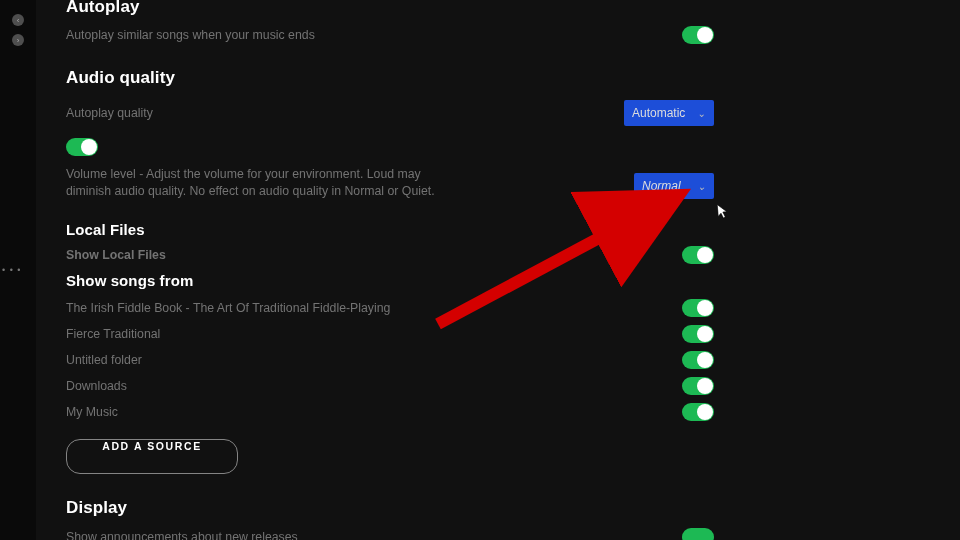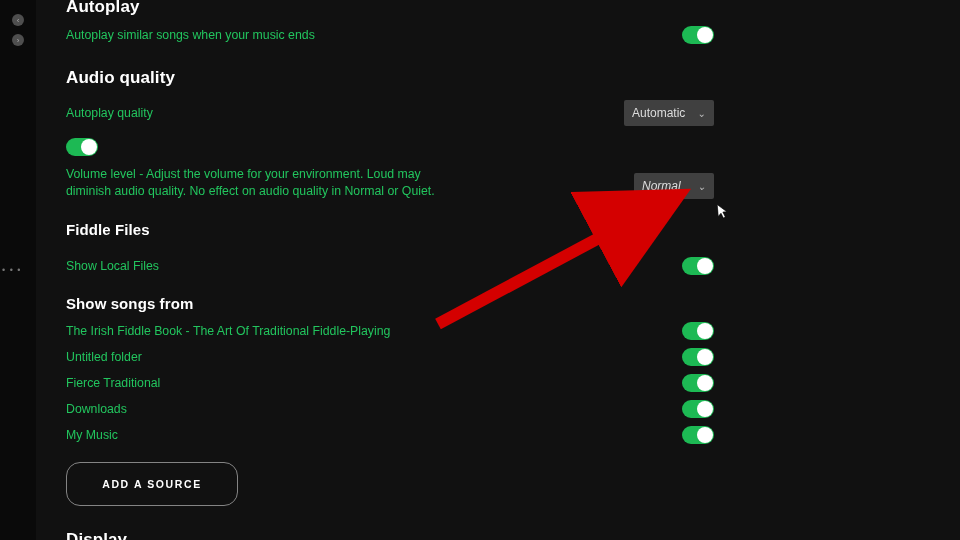--- a/index.html
+++ b/index.html
@@ -6,30 +6,30 @@
   html, body { width: 960px; height: 540px; overflow: hidden; background: #000; font-family: -apple-system, "Segoe UI", Helvetica, Arial, sans-serif; }
   .leftbar { position: absolute; left: 0; top: 0; width: 36px; height: 540px; background: #0a0a0a; }
   .leftbar .dot { width: 12px; height: 12px; border-radius: 50%; background: #4e4e4e; margin: 8px auto 0; display: flex; align-items: center; justify-content: center; color: #aaa; font-size: 8px; }
   .leftbar .dot:first-child { margin-top: 14px; }
   .leftbar .ell { position: absolute; bottom: 265px; left: 2px; color: #777; font-size: 9px; letter-spacing: 1px; }
   .main { position: absolute; left: 36px; top: 0; right: 0; bottom: 0; background: #111; color: #b3b3b3; padding: 0 48px 0 30px; overflow: hidden; }
   .section-title { color: #fff; font-weight: 700; letter-spacing: 0.1px; }
   .st-lg { font-size: 17px; }
   .st-md { font-size: 15px; }
   .row { display: flex; align-items: center; justify-content: space-between; width: 648px; }
-  .desc { font-size: 12.3px; line-height: 1.35; color: #22c55e; }
+  .desc { font-size: 12.3px; line-height: 1.35; color: #737373; }
   .desc2 { max-width: 390px; }
   .ctrl { display: flex; align-items: center; }
   .toggle { width: 32px; height: 18px; border-radius: 9px; position: relative; cursor: pointer; }
   .toggle .knob { position: absolute; top: 1px; width: 16px; height: 16px; border-radius: 50%; background: #fff; }
   .toggle.on { background: #1db954; }
   .toggle.on .knob { right: 1px; }
-  .select { width: 90px; height: 26px; background: #404040; color: #ddd; font-size: 12px; border-radius: 2px; padding: 0 8px; display: flex; align-items: center; justify-content: space-between; cursor: pointer; }
+  .select { width: 90px; height: 26px; background: #1d4ed8; color: #ddd; font-size: 12px; border-radius: 2px; padding: 0 8px; display: flex; align-items: center; justify-content: space-between; cursor: pointer; }
   .select .chev { color: #bbb; font-size: 10px; }
-  .pillbtn { width: 172px; height: 44px; border: 1px solid #848484; border-radius: 14px; color: #fff; font-size: 10.5px; font-weight: 600; letter-spacing: 1.6px; display: flex; align-items: center; justify-content: center; cursor: pointer; }
+  .pillbtn { width: 172px; height: 35px; border: 1px solid #848484; border-radius: 14px; color: #fff; font-size: 10.5px; font-weight: 600; letter-spacing: 1.6px; display: flex; align-items: flex-start; justify-content: center; cursor: pointer; }
   .cursor-ptr { position: absolute; left: 718px; top: 204px; color: #ddd; font-size: 12px; transform: rotate(-5deg); pointer-events: none; }
   .arrow { position: absolute; pointer-events: none; }
 </style>
 </head>
 <body>
 
 <div class="leftbar">
   <div class="dot">‹</div>
   <div class="dot">›</div>
   <div class="ell">•&nbsp;•&nbsp;•</div>
@@ -68,50 +68,50 @@
   <div class="row" style="margin-top:10px; align-items:flex-end;">
     <div class="desc desc2">Volume level - Adjust the volume for your environment. Loud may diminish audio quality. No effect on audio quality in Normal or Quiet.</div>
     <div class="ctrl" style="margin-top:4px;">
       <div class="select" style="width:80px;font-style:italic;">
         <span>Normal</span>
         <span class="chev">⌄</span>
       </div>
     </div>
   </div>
 
-  <div class="section-title st-md" style="margin-top:22px;">Fiddle Files</div>
-  <div class="row" style="margin-top:19px;">
+  <div class="section-title st-md" style="margin-top:22px;">Local Files</div>
+  <div class="row" style="margin-top:8px;font-weight:bold;">
     <div class="desc">Show Local Files</div>
     <div class="ctrl">
         <div class="toggle on">
           <div class="knob"></div>
         </div>
       </div>
   </div>
 
-  <div class="section-title st-md" style="margin-top:20px;">Show songs from</div>
+  <div class="section-title st-md" style="margin-top:8px;">Show songs from</div>
 
   <div class="row" style="margin-top:10px;">
     <div class="desc">The Irish Fiddle Book - The Art Of Traditional Fiddle-Playing</div>
     <div class="ctrl">
         <div class="toggle on">
           <div class="knob"></div>
         </div>
       </div>
   </div>
   <div class="row" style="margin-top:8px;">
-    <div class="desc">Untitled folder</div>
+    <div class="desc">Fierce Traditional</div>
     <div class="ctrl">
         <div class="toggle on">
           <div class="knob"></div>
         </div>
       </div>
   </div>
   <div class="row" style="margin-top:8px;">
-    <div class="desc">Fierce Traditional</div>
+    <div class="desc">Untitled folder</div>
     <div class="ctrl">
         <div class="toggle on">
           <div class="knob"></div>
         </div>
       </div>
   </div>
   <div class="row" style="margin-top:8px;">
     <div class="desc">Downloads</div>
     <div class="ctrl">
         <div class="toggle on">

